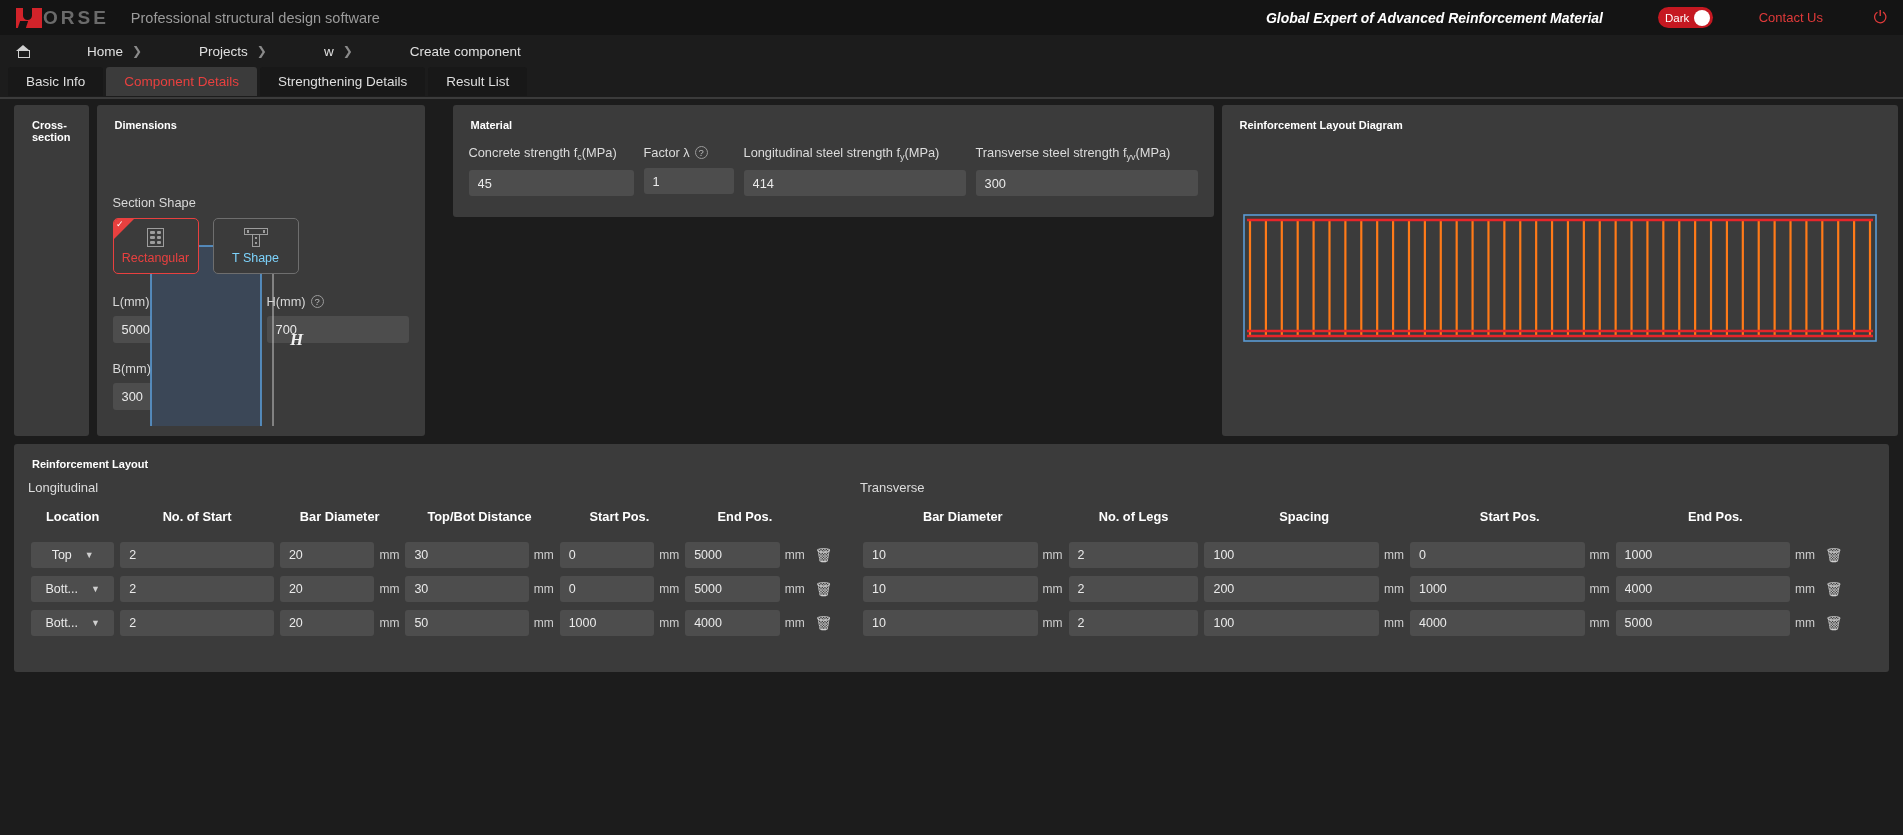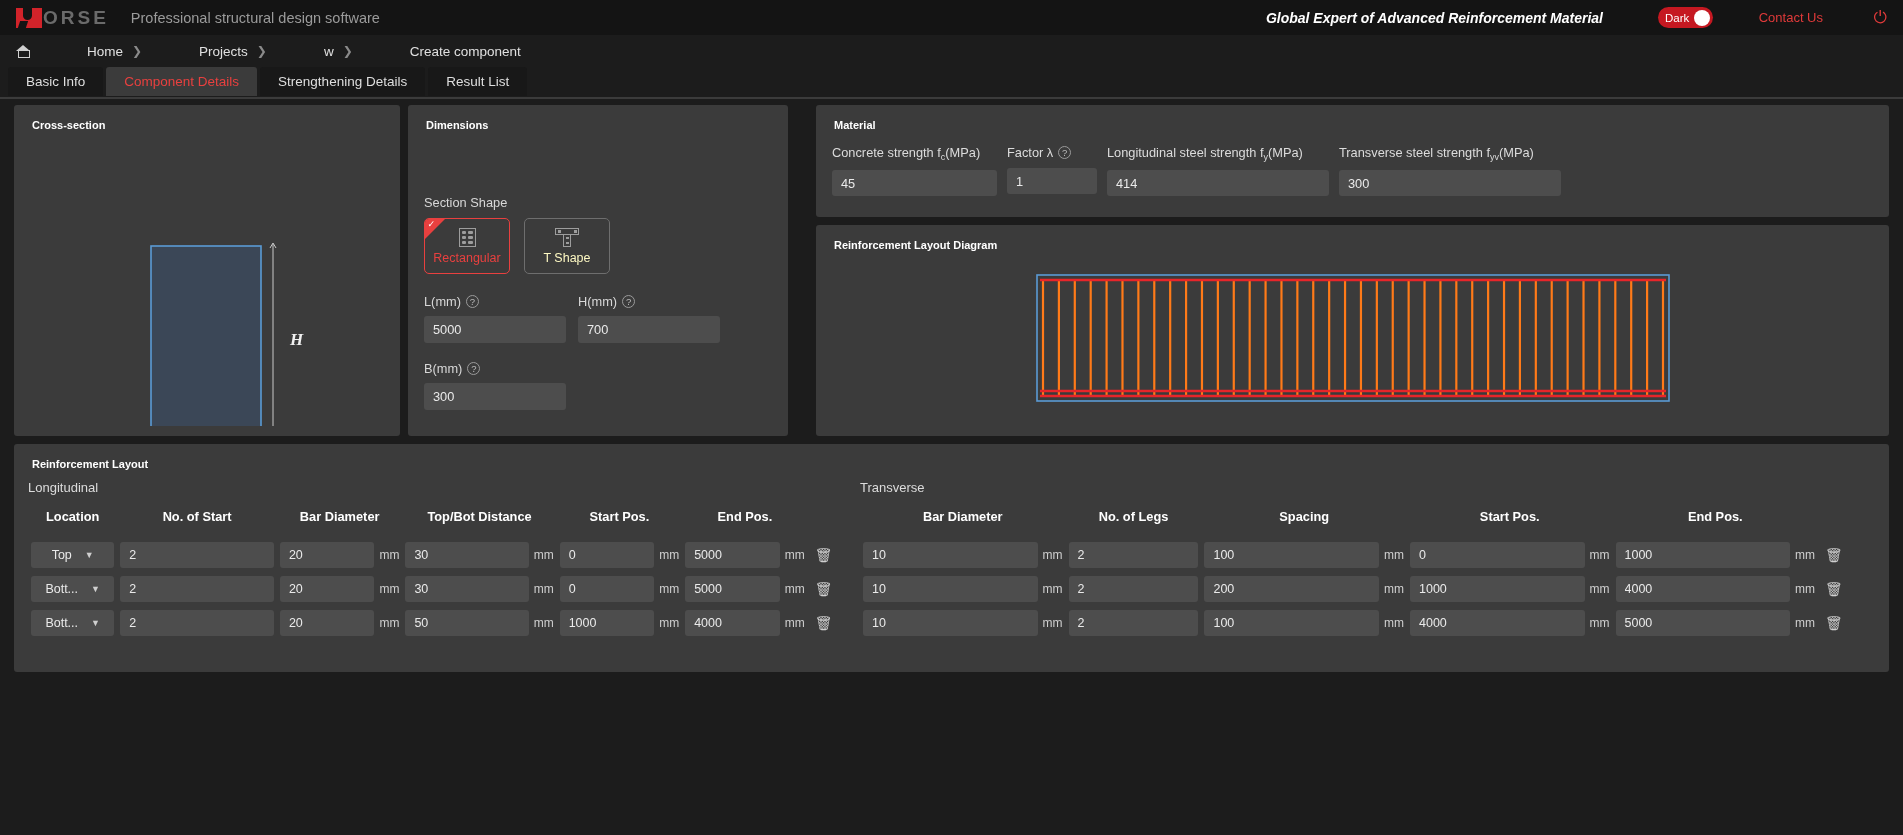--- a/index.html
+++ b/index.html
@@ -85,21 +85,21 @@
   .tabs-rule { height: 2px; background: #3b3b3b; }
 
   
   .content { padding: 6px 14px 0 14px; }
   .row1 { display: flex; gap: 8px; align-items: stretch; }
   .panel { background: #3b3b3b; border-radius: 3px; }
   .panel-title { font-size: 11px; font-weight: bold; color: #fff; padding: 14px 18px 0 18px; }
 
   .p-cross { width: 386px; height: 331px; position: relative; }
   .p-dim   { width: 380px; height: 331px; }
-  .p-right { flex: 1; display: flex; flex-direction: column; gap: 8px; padding-left: 20px; }
+  .p-right { flex: 1; display: flex; flex-direction: row; gap: 8px; padding-left: 20px; }
   .p-mat   { height: 112px; }
   .p-diag  { flex: 1; }
 
   
   .cross-canvas { position: absolute; left: 0; top: 46px; width: 386px; height: 275px; }
 
   
   .dim-body { padding: 18px 16px 0 16px; }
   .field-label { font-size: 12.8px; color: #d8d8d8; margin-bottom: 7px; display: flex; align-items: center; gap: 5px; }
   .qmark {
@@ -109,21 +109,21 @@
   }
   .shape-row { display: flex; gap: 14px; margin: 8px 0 20px 0; }
   .shape-card {
     width: 86px; height: 56px; border-radius: 5px; background: #3b3b3b;
     border: 1px solid #6e6e6e; display: flex; flex-direction: column;
     align-items: center; justify-content: center; gap: 4px; cursor: pointer;
     position: relative; overflow: hidden;
   }
   .shape-card.sel { border-color: #e8403f; }
   .shape-card.sel .shape-label { color: #e8403f; }
-  .shape-label { font-size: 12.5px; color: #fef9c3; }
+  .shape-label { font-size: 12.5px; color: #7dd3fc; }
   .check-corner {
     position: absolute; left: 0; top: 0; width: 0; height: 0;
     border-top: 20px solid #e8403f; border-right: 20px solid transparent;
   }
   .check-mark { position: absolute; left: 2.5px; top: 0px; font-size: 9px; color: #fff; }
   .ic-rect { width: 17px; height: 19px; border: 1.5px solid #9d9d9d; display: grid;
     grid-template-columns: 1fr 1fr; grid-template-rows: 1fr 1fr 1fr; gap: 2px; padding: 2px; }
   .ic-rect i { background: #9d9d9d; border-radius: 1px; display:block; }
   .ic-t { width: 24px; height: 19px; position: relative; }
   .ic-t .bar { position: absolute; left: 0; top: 0; width: 24px; height: 7px; border: 1.5px solid #9d9d9d; }

